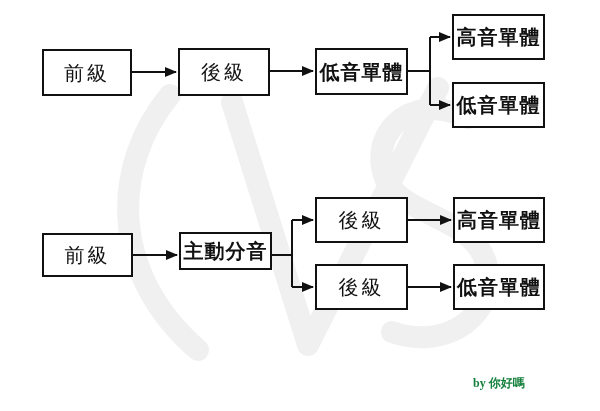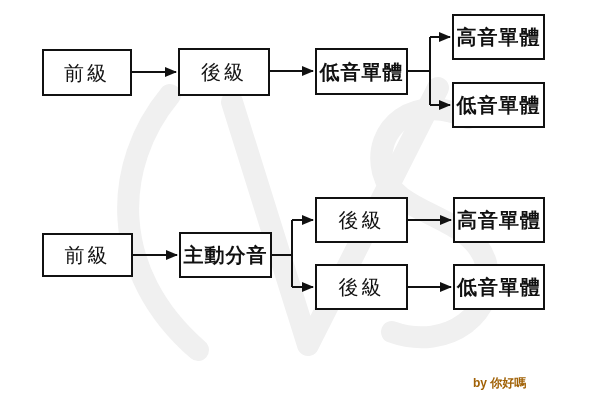--- a/index.html
+++ b/index.html
@@ -41,24 +41,24 @@
   }
   .node.small {
     font-size: 20px;
     letter-spacing: 1px;
     font-weight: bold;
   }
   .credit {
     position: absolute;
     left: 473px;
     top: 375px;
-    font-family: Liberation Sans, sans-serif;
+    font-family: Liberation Serif, serif;
     font-size: 12px;
     font-weight: 600;
-    color: #a16207;
+    color: #15803d;
     z-index: 4;
     white-space: nowrap;
   }
   svg.watermark { z-index: 1; }
   svg.wires { z-index: 2; }
 </style>
 </head>
 <body>
 
 <div class="stage">
@@ -96,21 +96,21 @@
     </g>
   </svg>
 
   <div class="node big" style="left:42px; top:49px; width:90px; height:47px;">前級</div>
   <div class="node big" style="left:178px; top:48px; width:92px; height:48px;">後級</div>
   <div class="node small" style="left:315px; top:48px; width:93px; height:47px;">低音單體</div>
   <div class="node small" style="left:452px; top:14px; width:93px; height:46px;">高音單體</div>
   <div class="node small" style="left:452px; top:82px; width:93px; height:46px;">低音單體</div>
 
   <div class="node big" style="left:42px; top:233px; width:91px; height:44px;">前級</div>
-  <div class="node small" style="left:179px; top:232px; width:93px; height:46px;">主動分音</div>
+  <div class="node small" style="left:179px; top:232px; width:93px; height:38px;">主動分音</div>
   <div class="node big" style="left:315px; top:197px; width:93px; height:46px;">後級</div>
   <div class="node big" style="left:315px; top:264px; width:93px; height:46px;">後級</div>
   <div class="node small" style="left:453px; top:197px; width:92px; height:46px;">高音單體</div>
   <div class="node small" style="left:453px; top:264px; width:92px; height:46px;">低音單體</div>
 
   <div class="credit">by 你好嗎</div>
 
 </div>
 
 </body></html>

